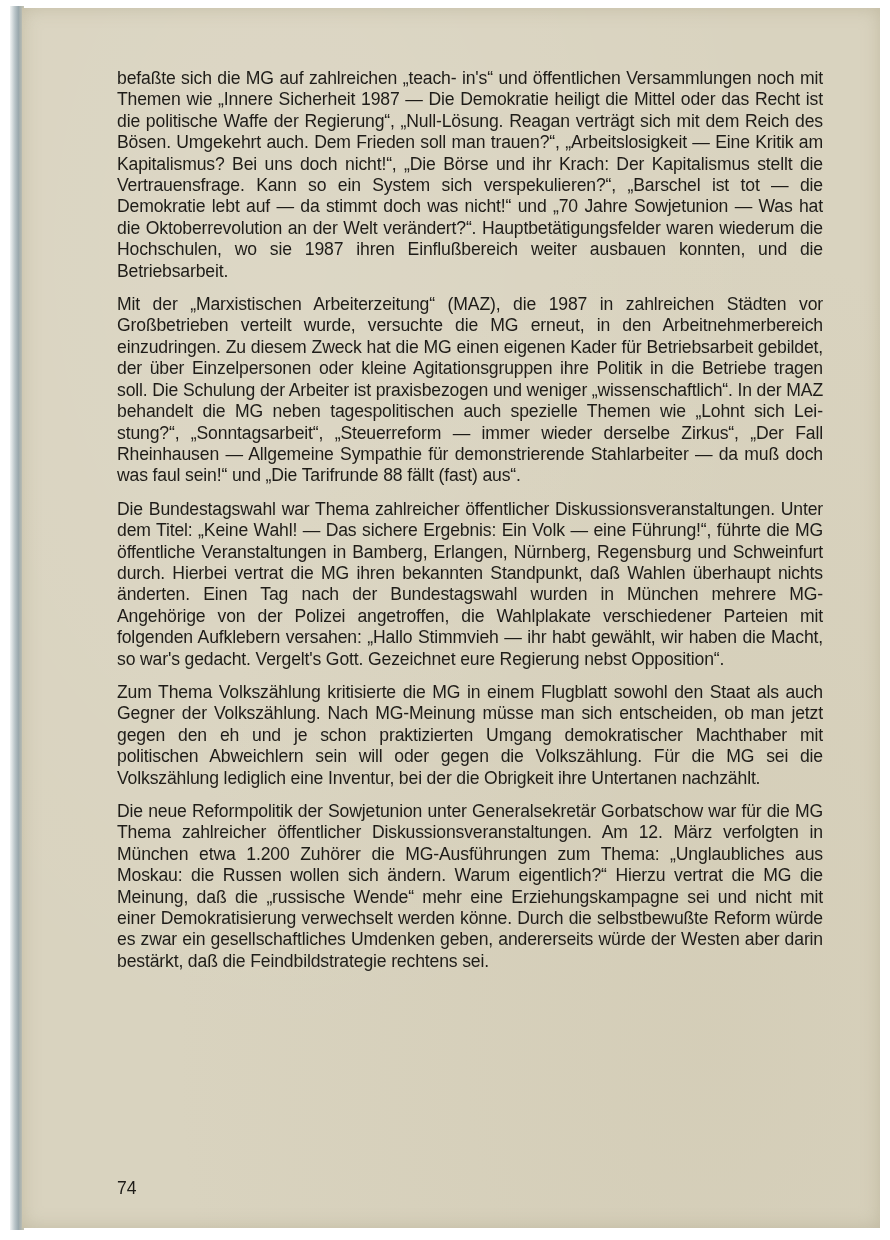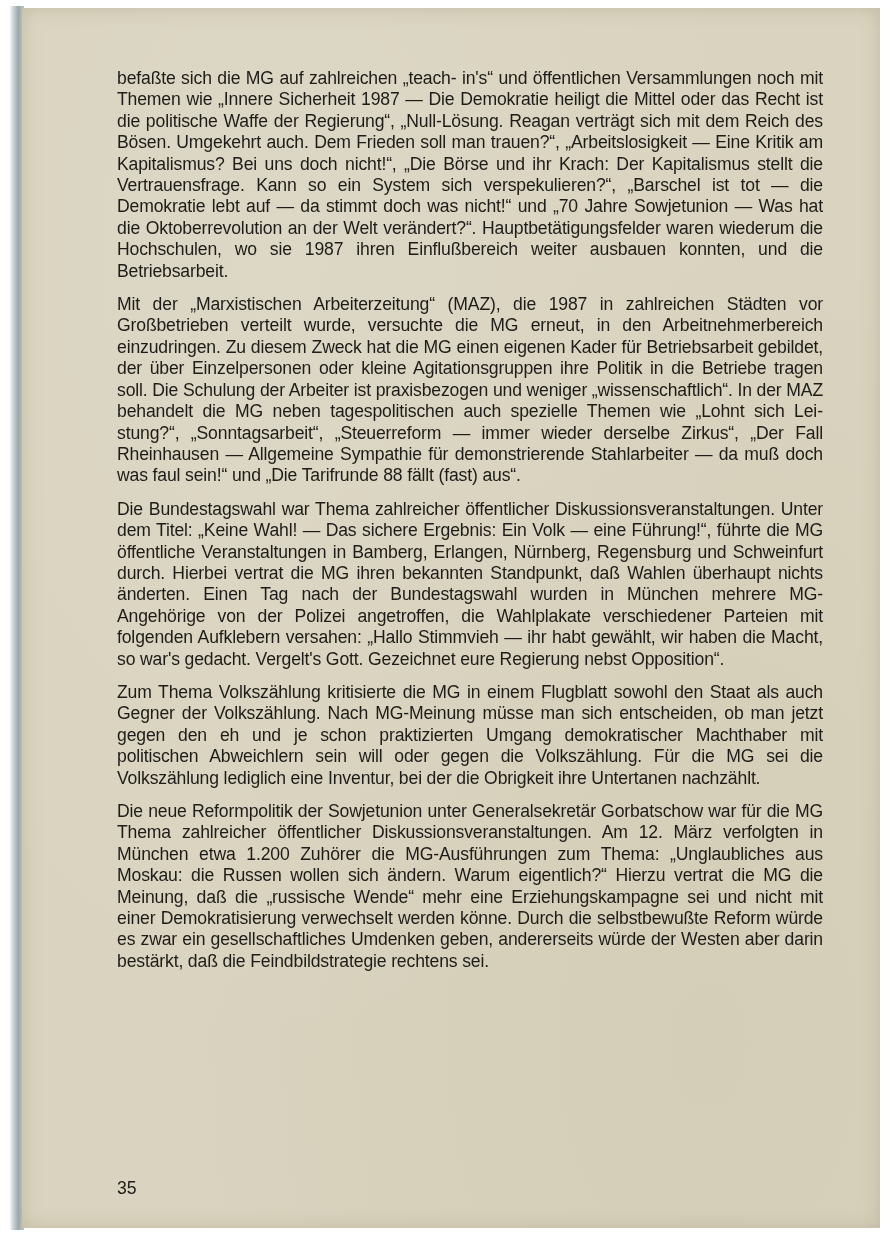--- a/index.html
+++ b/index.html
@@ -64,14 +64,14 @@
 <div class="binding"></div>
 
 <div class="page">
   <div class="text-block">
     <p>befaßte sich die MG auf zahlreichen „teach- in's“ und öffentlichen Versamm­lungen noch mit Themen wie „Innere Sicherheit 1987 — Die Demokratie heiligt die Mittel oder das Recht ist die politische Waffe der Regierung“, „Null-Lö­sung. Reagan verträgt sich mit dem Reich des Bösen. Umgekehrt auch. Dem Frieden soll man trauen?“, „Arbeitslosigkeit — Eine Kritik am Kapitalismus? Bei uns doch nicht!“, „Die Börse und ihr Krach: Der Kapitalismus stellt die Ver­trauensfrage. Kann so ein System sich verspekulieren?“, „Barschel ist tot — die Demokratie lebt auf — da stimmt doch was nicht!“ und „70 Jahre So­wjetunion — Was hat die Oktoberrevolution an der Welt verändert?“. Hauptbe­tätigungsfelder waren wiederum die Hochschulen, wo sie 1987 ihren Einflußbe­reich weiter ausbauen konnten, und die Betriebsarbeit.</p>
     <p>Mit der „Marxistischen Arbeiterzeitung“ (MAZ), die 1987 in zahlreichen Städ­ten vor Großbetrieben verteilt wurde, versuchte die MG erneut, in den Arbeit­nehmerbereich einzudringen. Zu diesem Zweck hat die MG einen eigenen Ka­der für Betriebsarbeit gebildet, der über Einzelpersonen oder kleine Agita­tionsgruppen ihre Politik in die Betriebe tragen soll. Die Schulung der Arbeiter ist praxisbezogen und weniger „wissenschaftlich“. In der MAZ behandelt die MG neben tagespolitischen auch spezielle Themen wie „Lohnt sich Lei­stung?“, „Sonntagsarbeit“, „Steuerreform — immer wieder derselbe Zirkus“, „Der Fall Rheinhausen — Allgemeine Sympathie für demonstrierende Stahlar­beiter — da muß doch was faul sein!“ und „Die Tarifrunde 88 fällt (fast) aus“.</p>
     <p>Die Bundestagswahl war Thema zahlreicher öffentlicher Diskussionsveranstal­tungen. Unter dem Titel: „Keine Wahl! — Das sichere Ergebnis: Ein Volk — eine Führung!“, führte die MG öffentliche Veranstaltungen in Bamberg, Erlan­gen, Nürnberg, Regensburg und Schweinfurt durch. Hierbei vertrat die MG ih­ren bekannten Standpunkt, daß Wahlen überhaupt nichts änderten. Einen Tag nach der Bundestagswahl wurden in München mehrere MG-Angehörige von der Polizei angetroffen, die Wahlplakate verschiedener Parteien mit folgenden Aufklebern versahen: „Hallo Stimmvieh — ihr habt gewählt, wir haben die Macht, so war's gedacht. Vergelt's Gott. Gezeichnet eure Regierung nebst Opposition“.</p>
     <p>Zum Thema Volkszählung kritisierte die MG in einem Flugblatt sowohl den Staat als auch Gegner der Volkszählung. Nach MG-Meinung müsse man sich entscheiden, ob man jetzt gegen den eh und je schon praktizierten Umgang demokratischer Machthaber mit politischen Abweichlern sein will oder gegen die Volkszählung. Für die MG sei die Volkszählung lediglich eine Inventur, bei der die Obrigkeit ihre Untertanen nachzählt.</p>
     <p>Die neue Reformpolitik der Sowjetunion unter Generalsekretär Gorbatschow war für die MG Thema zahlreicher öffentlicher Diskussionsveranstaltungen. Am 12. März verfolgten in München etwa 1.200 Zuhörer die MG-Ausführungen zum Thema: „Unglaubliches aus Moskau: die Russen wollen sich ändern. War­um eigentlich?“ Hierzu vertrat die MG die Meinung, daß die „russische Wende“ mehr eine Erziehungskampagne sei und nicht mit einer Demokratisierung ver­wechselt werden könne. Durch die selbstbewußte Reform würde es zwar ein gesellschaftliches Umdenken geben, andererseits würde der Westen aber dar­in bestärkt, daß die Feindbildstrategie rechtens sei.</p>
   </div>
-  <div class="page-number">35</div>
+  <div class="page-number">74</div>
 </div>
 
 </body></html>

